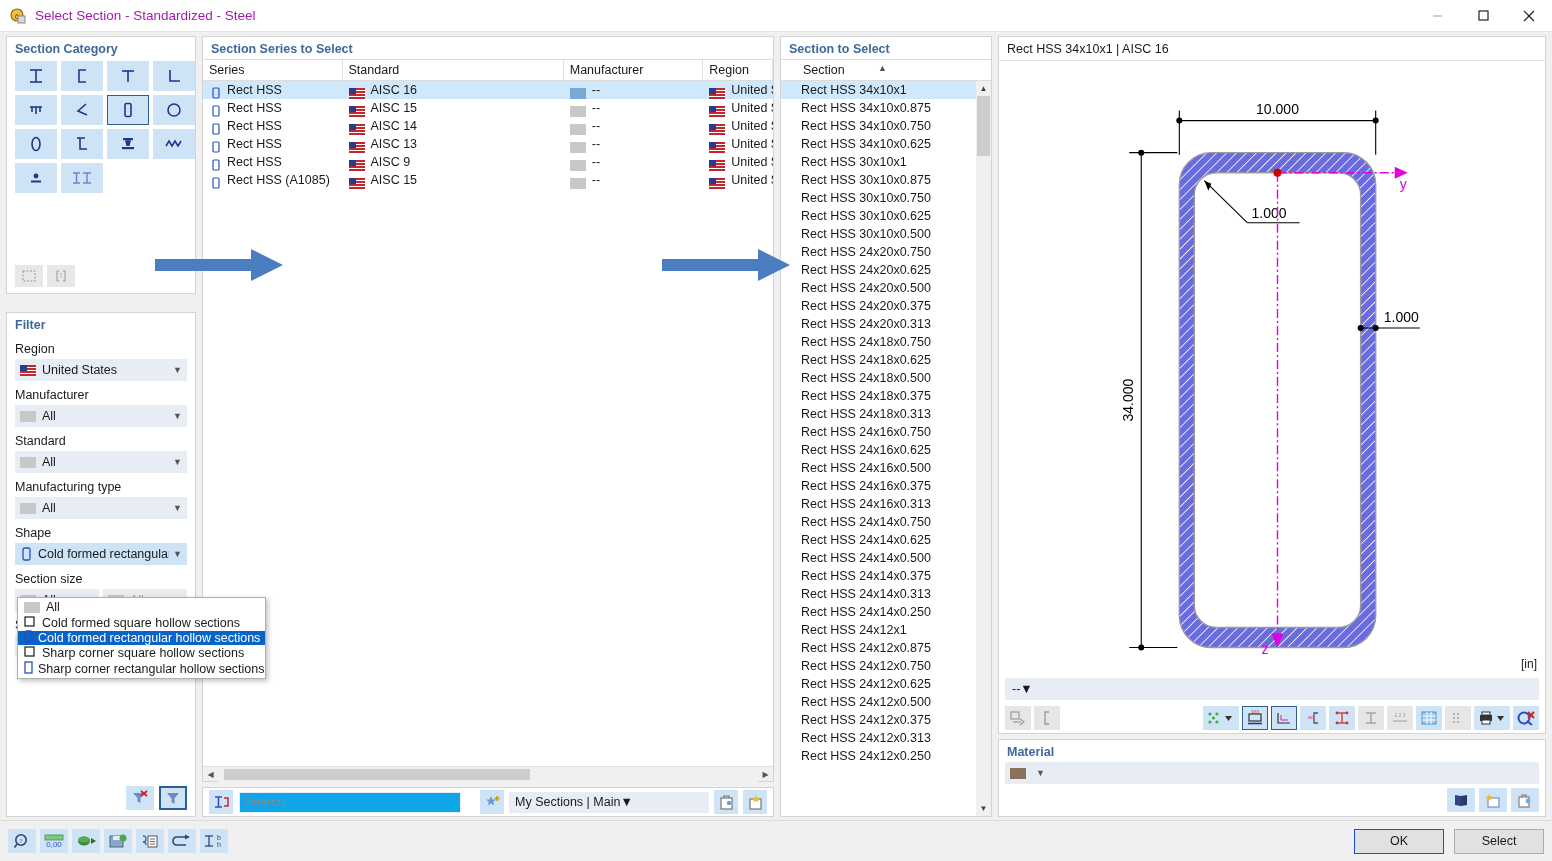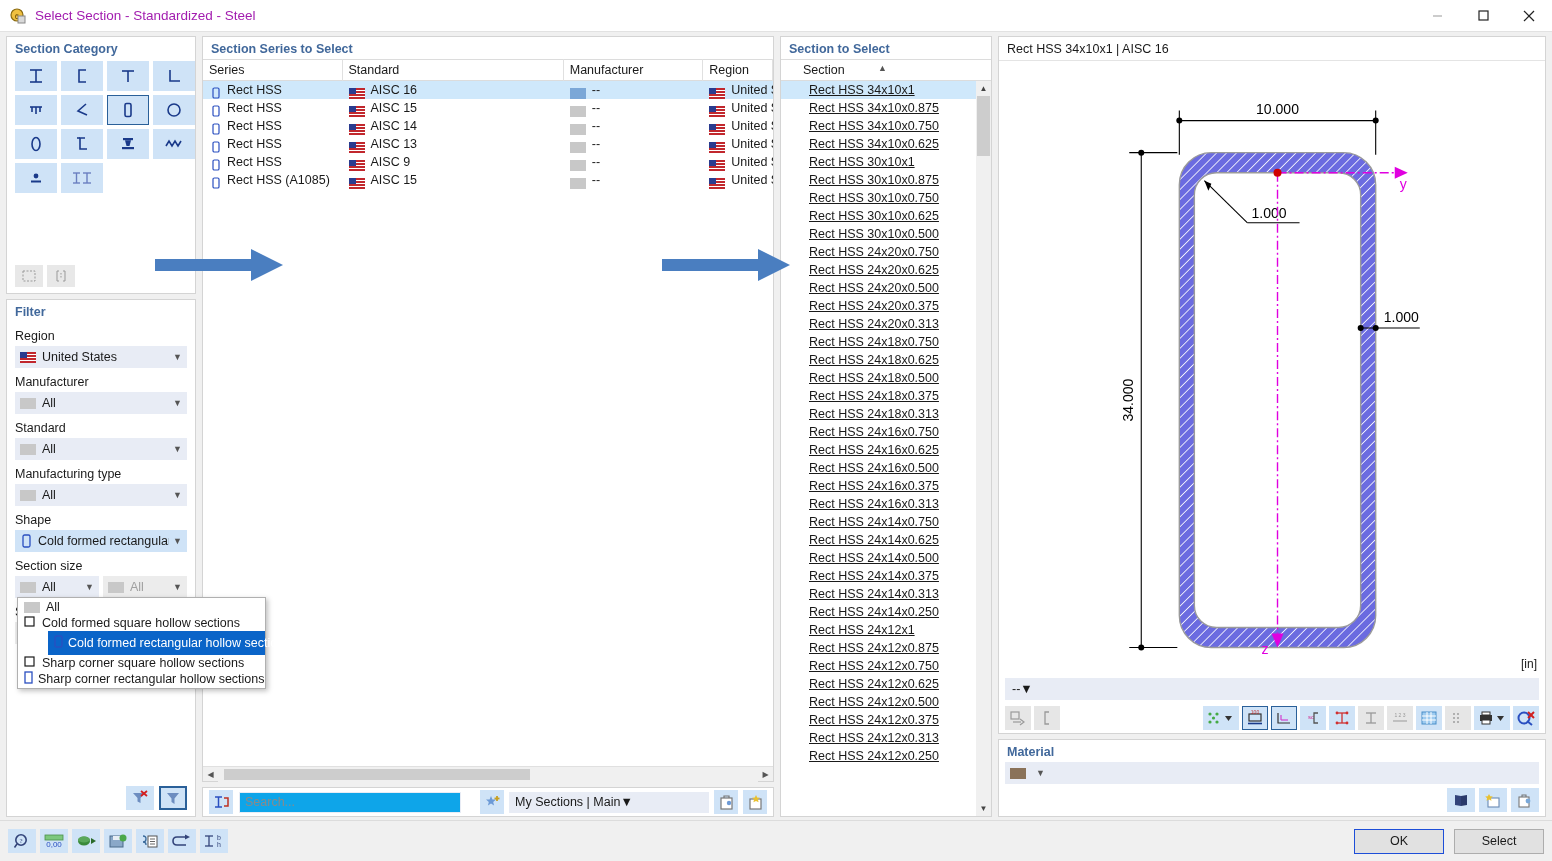--- a/index.html
+++ b/index.html
@@ -42,21 +42,21 @@
     background: #ffffff;
     border: 1px solid #d4d4d4;
     position: relative;
   }
   .panel-title {
     color: #41689b; font-size: 12.5px; font-weight: bold;
     padding: 5px 8px 3px 8px;
   }
 
   
-  .left-col { width: 190px; display: flex; flex-direction: column; gap: 5px; flex: none; }
+  .left-col { width: 190px; display: flex; flex-direction: column; gap: 18px; flex: none; }
   .cat-panel { height: 258px; }
   .cat-grid {
     display: grid; grid-template-columns: repeat(4, 42px);
     gap: 4px; padding: 0 0 0 8px; margin-top: 2px;
   }
   .cat-btn {
     width: 42px; height: 30px; background: #cfe3f7;
     display: flex; align-items: center; justify-content: center;
     border: 1px solid transparent;
   }
@@ -136,21 +136,21 @@
   }
   .sb-input::placeholder { color: #8a8a8a; }
   .sb-right { margin-left: auto; display: flex; align-items: center; gap: 5px; }
   .sb-combo { width: 200px; height: 21px; background: #e8ecf5; border:1px solid #e8ecf5; display:flex; align-items:center; padding:0 5px; font-size:12.5px;}
 
   
   .sec-col { width: 212px; flex: none; display:flex; flex-direction: column; }
   .sec-panel { flex: 1; display: flex; flex-direction: column; }
   .sec-head { height: 22px; border-top:1px solid #dcdcdc; border-bottom: 1px solid #dcdcdc; display:flex; align-items:center; padding-left: 22px; font-size:12.5px; position:relative;}
   .sec-list { flex: 1; overflow: hidden; position: relative; }
-  .sec-item { height: 18px; line-height: 18px; padding-left: 28px; font-size: 12.5px; white-space: nowrap; text-decoration: underline; }
+  .sec-item { height: 18px; line-height: 18px; padding-left: 20px; font-size: 12.5px; white-space: nowrap; }
   .sec-item.sel { background: #cfe8fb; }
   .vscroll { position: absolute; right: 0; top: 0; bottom: 0; width: 15px; background: #f0f0f0; }
   .vs-arrow { height: 15px; width: 15px; display:flex; align-items:center; justify-content:center; font-size:8px; color:#444;}
   .vs-thumb { position: absolute; top: 15px; left: 1px; width: 13px; height: 60px; background: #cdcdcd; }
   .vs-bottom { position: absolute; bottom: 0; }
 
   
   .right-col { flex: 1; display: flex; flex-direction: column; gap: 5px; min-width: 0; }
   .prev-panel { flex: 1; display: flex; flex-direction: column; border:1px solid #d4d4d4; background:#fff;}
   .prev-title { font-size: 12.5px; padding: 5px 8px 4px 8px; border-bottom: 1px solid #e4e4e4; }
@@ -932,21 +932,21 @@
     <div class="dd-item" style="height: 16px;">
       <span style="display:inline-block;width:16px;height:11px;background:#c8c8c8;margin-right:6px;"></span>
       <span>All</span>
     </div>
     <div class="dd-item" style="height: 16px;">
       <span style="display:inline-block;width:13px;margin-right:5px;"><svg width="11" height="11" viewBox="0 0 11 11">
           <rect x="1" y="1" width="9" height="9" fill="none" stroke="#1a1a1a" stroke-width="1.2"></rect>
         </svg></span>
       <span>Cold formed square hollow sections</span>
     </div>
-    <div class="dd-item sel" style="height: 24px; margin-left: 30px;">
+    <div class="dd-item sel" style="height: 14px;">
       <span style="display:inline-block;width:13px;margin-right:5px;"><svg width="9" height="13" viewBox="0 0 9 13">
           <rect x="1" y="1" width="7" height="11" rx="1.5" fill="none" stroke="#2a4fc0" stroke-width="1.3"></rect>
         </svg></span>
       <span>Cold formed rectangular hollow sections</span>
     </div>
     <div class="dd-item" style="height: 16px;">
       <span style="display:inline-block;width:13px;margin-right:5px;"><svg width="11" height="11" viewBox="0 0 11 11">
           <rect x="1" y="1" width="9" height="9" fill="none" stroke="#1a1a1a" stroke-width="1.2"></rect>
         </svg></span>
       <span>Sharp corner square hollow sections</span>

